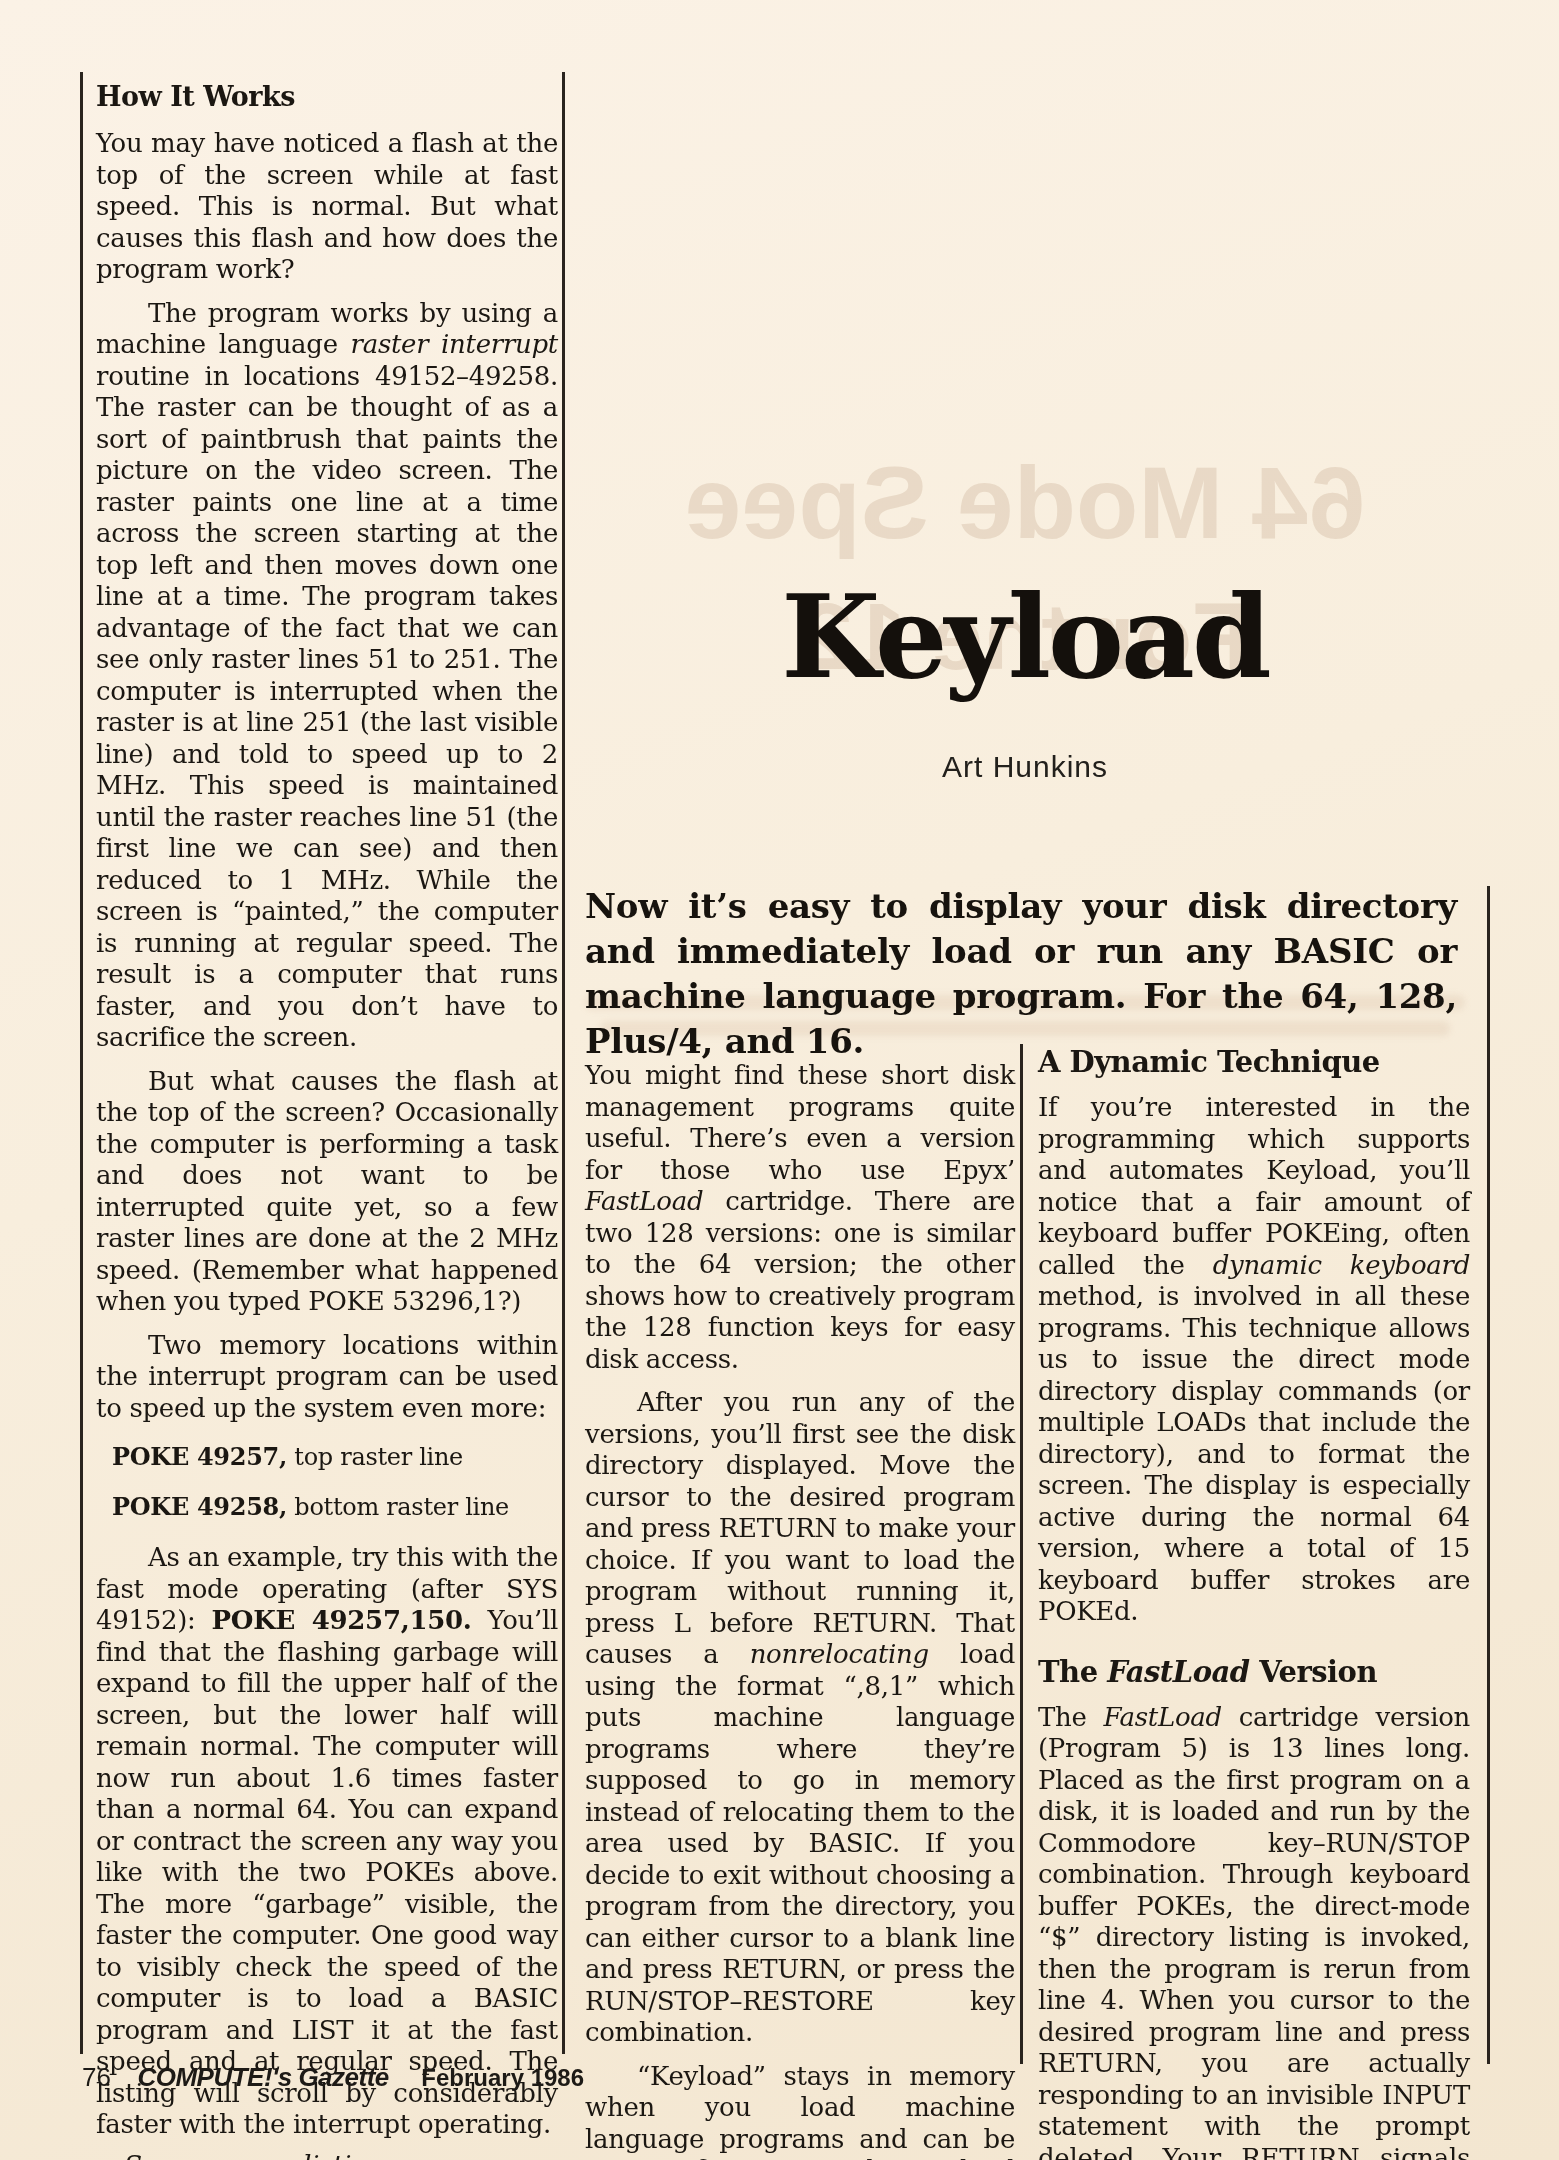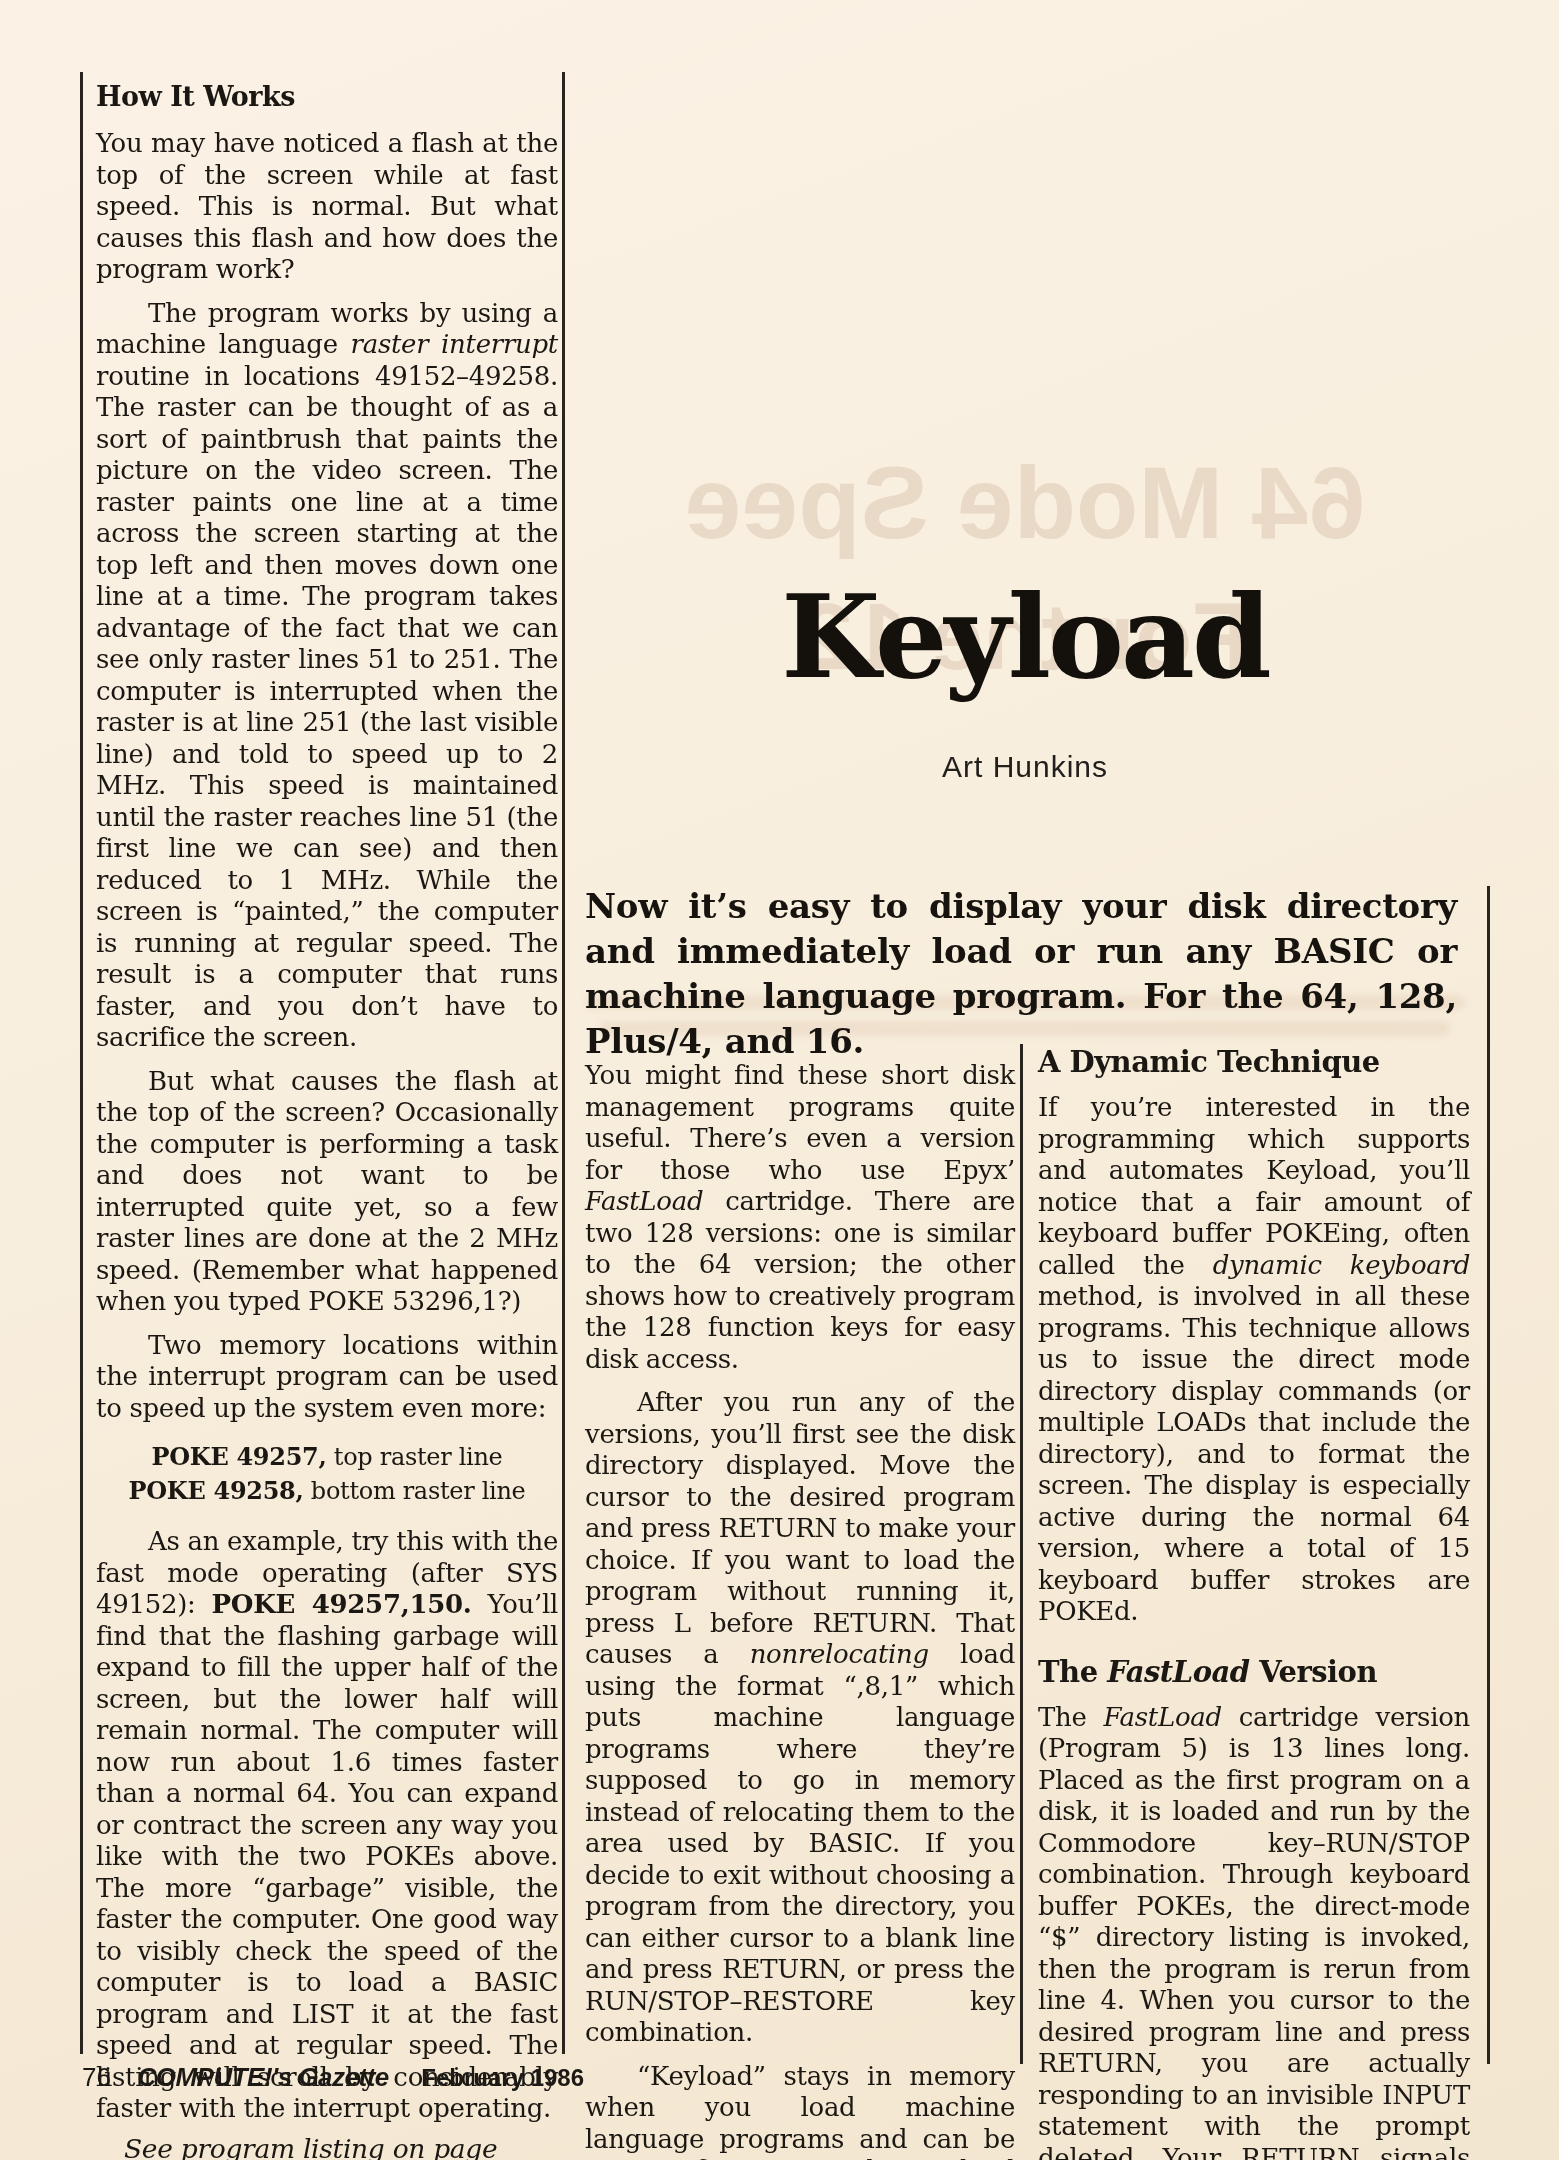--- a/index.html
+++ b/index.html
@@ -35,21 +35,21 @@
   
   .para{margin:12px 0 3px;text-align:justify;font-size:26px;line-height:31.5px;letter-spacing:-0.3px;}
   .para.indent{text-indent:52px;}
   .run-i{font-style:italic;}
   .run-b{font-weight:bold;}
 
   
   .left-col{position:absolute;left:96px;top:78px;width:462px;}
   .left-col h2{font-size:27px;line-height:38px;font-weight:bold;margin:0 0 8px;letter-spacing:-0.5px;}
   .poke-block{margin:16px 0 18px;}
-  .poke-block .para{text-align:center;font-size:24px;line-height:33px;margin:0;}
+  .poke-block .para{text-align:left;font-size:24px;line-height:33px;margin:16px;}
   .example{margin-top:3px;}
   .closing{display:flex;justify-content:space-between;align-items:flex-end;margin-top:8px;margin-left:28px;}
   .closing-text{font-size:26.5px;line-height:32px;letter-spacing:-0.3px;}
   .end-mark{font-size:21px;line-height:1;transform:translateY(2px);}
 
   
   .title-block{position:absolute;left:563px;top:580px;width:924px;text-align:center;}
   .title-block h1{margin:0;font-weight:bold;font-size:114px;line-height:1;letter-spacing:-3px;color:#14100c;}
   .byline{margin-top:58px;font-family:"Liberation Sans",sans-serif;font-size:30px;line-height:1;letter-spacing:1px;color:#22201c;}
 

